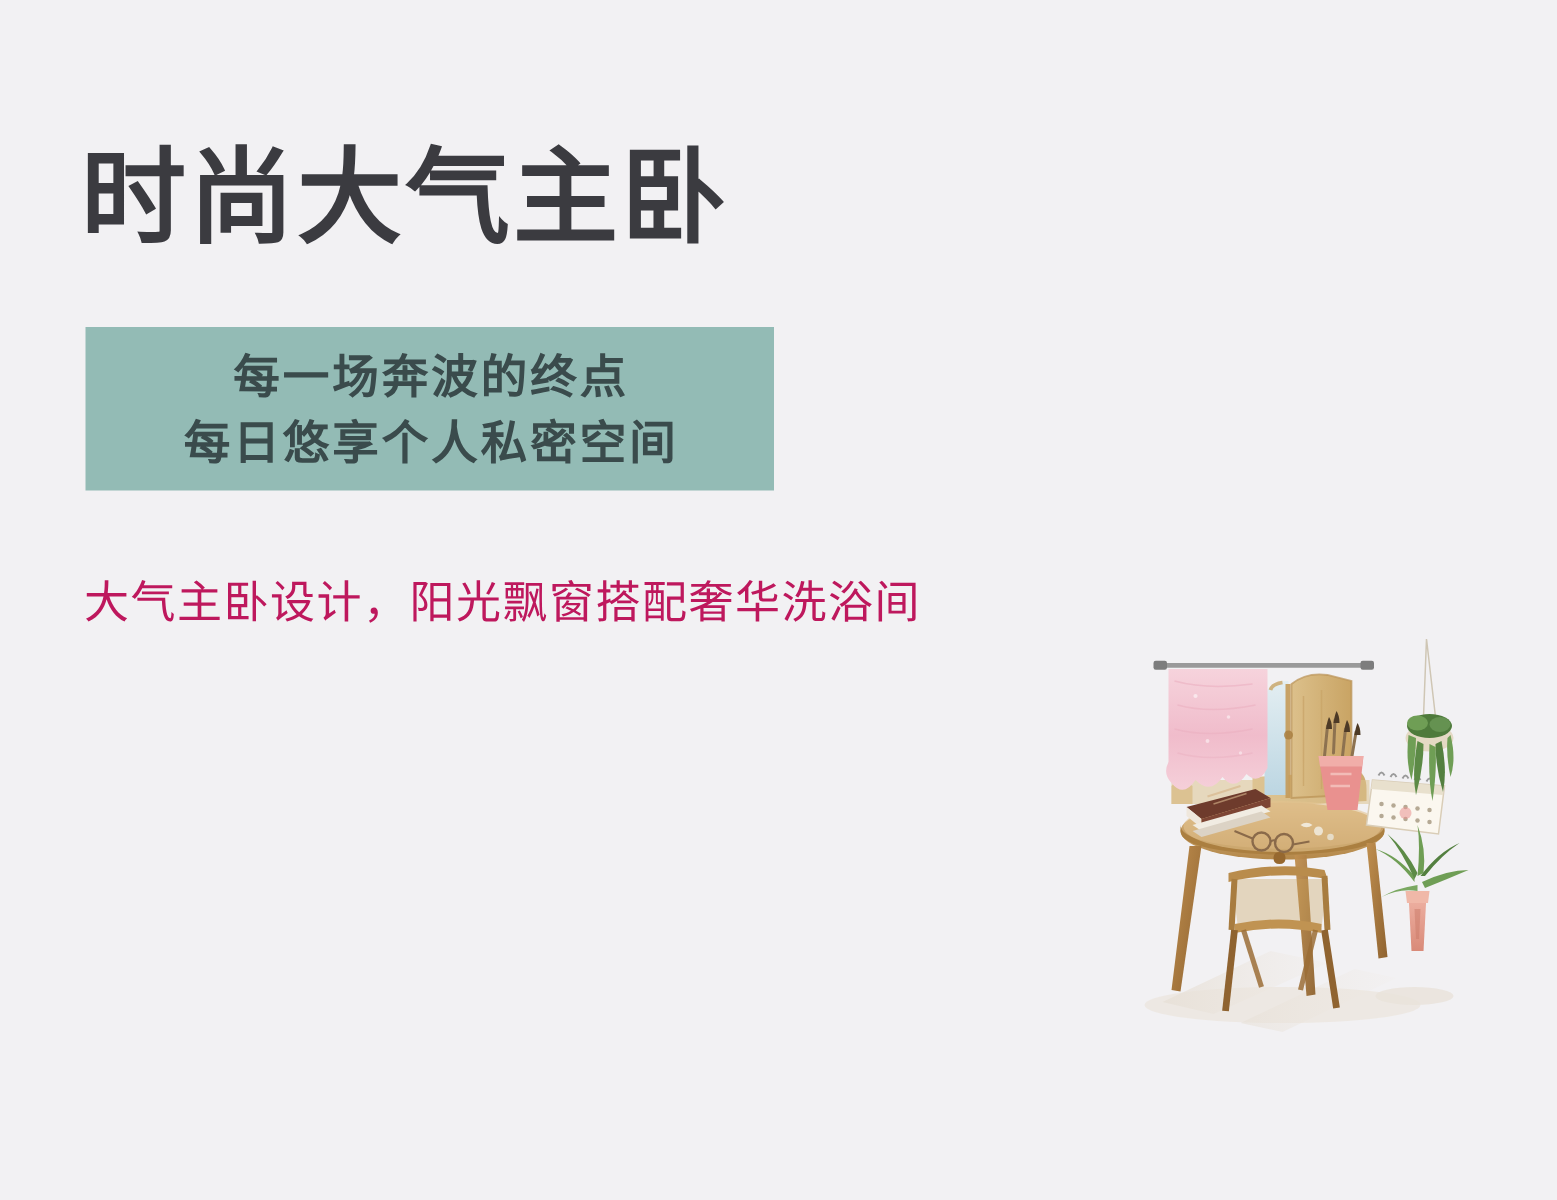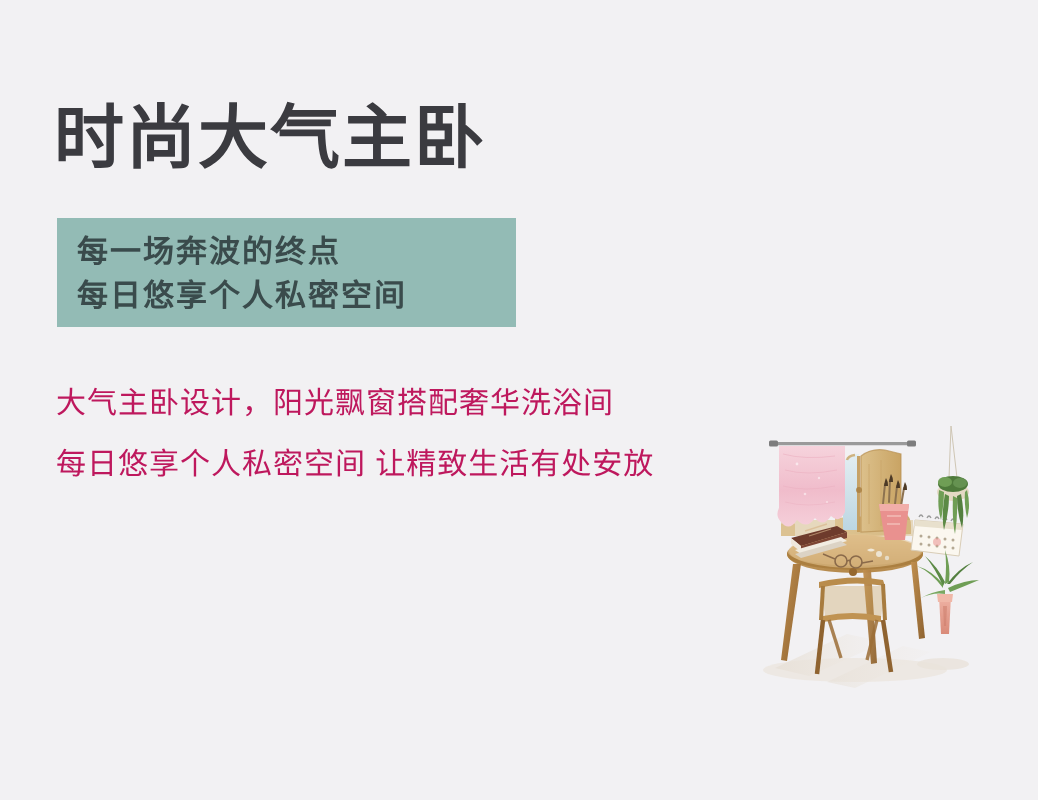--- a/index.html
+++ b/index.html
@@ -23,38 +23,39 @@
     height: 800px;
     background: #f2f1f3;
     overflow: hidden;
   }
 
   
   .title {
     position: absolute;
     left: 54px;
     top: 104px;
-    font-family: Liberation Serif, serif;
+    font-family: Liberation Mono, monospace;
     font-size: 70px;
     line-height: 1;
     font-weight: 700;
     color: #3b3b40;
     letter-spacing: 2px;
     white-space: nowrap;
   }
 
   
   .subtitle-band {
     position: absolute;
     left: 57px;
     top: 218px;
     width: 459px;
     height: 109px;
     background: #93bbb5;
     padding: 12px 18px 10px 20px;
+    text-align: center;
   }
 
   .subtitle-line {
     font-size: 31px;
     line-height: 44px;
     font-weight: 700;
     color: #3a4b4c;
     letter-spacing: 2px;
     white-space: nowrap;
   }
@@ -92,21 +93,20 @@
 
   <div class="title">时尚大气主卧</div>
 
   <div class="subtitle-band">
     <div class="subtitle-line">每一场奔波的终点</div>
     <div class="subtitle-line">每日悠享个人私密空间</div>
   </div>
 
   <div class="body-copy">
     <div class="body-line">大气主卧设计，阳光飘窗搭配奢华洗浴间</div>
-    <div class="body-line">每日悠享个人私密空间 让精致生活有处安放</div>
   </div>
 
   <div class="illustration">
     <svg viewBox="0 0 265 285" xmlns="http://www.w3.org/2000/svg">
       <defs>
         <linearGradient id="gWood" x1="0" y1="0" x2="0" y2="1">
           <stop offset="0%" stop-color="#d9b682"></stop>
           <stop offset="100%" stop-color="#b4884a"></stop>
         </linearGradient>
         <linearGradient id="gWoodLeg" x1="0" y1="0" x2="1" y2="1">

